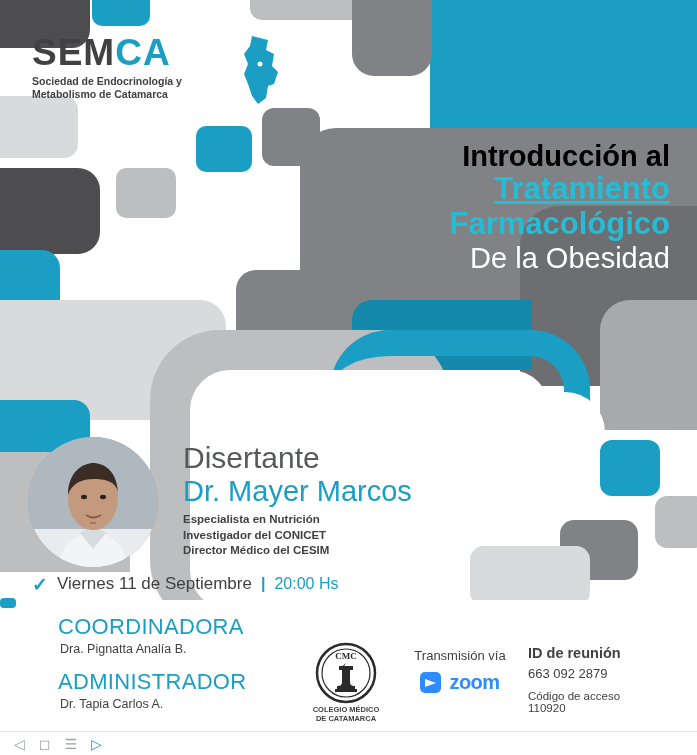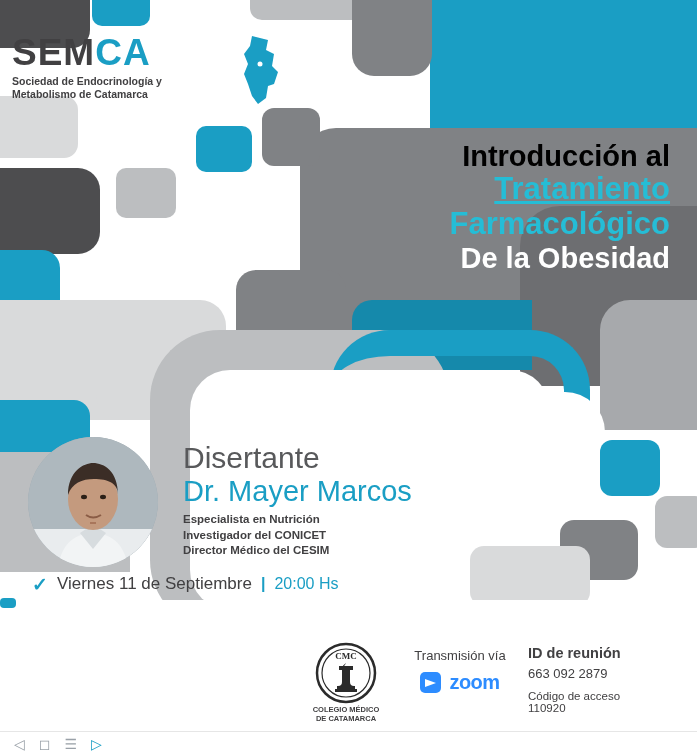--- a/index.html
+++ b/index.html
@@ -95,21 +95,21 @@
   .plate-white-bottom {
     left: 0px; top: 600px;
     width: 697px; height: 155px;
     background: #ffffff;
   }
 
   
   .s { border-radius: 4px; }
 
   
-  #logo-block { position: absolute; left: 12px; top: 34px; width: 195px; }
+  #logo-block { position: absolute; left: 32px; top: 34px; width: 195px; }
   #semca-word {
     font-size: 37px;
     font-weight: bold;
     color: #414042;
     letter-spacing: 1px;
     line-height: 1;
   }
   #semca-word .t { color: #1a9ec4; }
   #semca-sub {
     margin-top: 4px;
@@ -124,21 +124,21 @@
   #title-block {
     position: absolute;
     left: 330px; top: 140px;
     width: 340px;
     text-align: right;
   }
   #title-block div { line-height: 1.12; }
   .t-l1 { font-size: 29px; font-weight: bold; color: #000000; }
   .t-l2 { font-size: 31px; font-weight: bold; color: #25bdd6; text-decoration: underline; }
   .t-l3 { font-size: 31px; font-weight: bold; color: #25bdd6; }
-  .t-l4 { font-size: 29px; font-weight: bold; color: #ffffff; }
+  .t-l4 { font-size: 29px; font-weight: normal; color: #ffffff; }
 
   
   #speaker-photo {
     position: absolute;
     left: 28px; top: 437px;
     width: 130px; height: 130px;
     border-radius: 50%;
     overflow: hidden;
     background: #9aa7ae;
   }
@@ -342,20 +342,27 @@
     </div>
   </div>
 
   <div id="date-row">
     <span id="check-icon">✓</span>
     <span id="date-text">Viernes 11 de Septiembre</span>
     <span id="date-sep">|</span>
     <span id="date-time">20:00 Hs</span>
   </div>
 
+  <div id="staff">
+    <div class="staff-role">COORDINADORA</div>
+    <div class="staff-name">Dra. Pignatta Analía B.</div>
+    <div class="staff-gap"></div>
+    <div class="staff-role">ADMINISTRADOR</div>
+    <div class="staff-name">Dr. Tapia Carlos A.</div>
+  </div>
 
   <div id="cmc">
     <svg width="62" height="62" viewBox="0 0 62 62" style="display:block;margin:0 auto;">
       <circle cx="31" cy="31" r="29" fill="#ffffff" stroke="#2b2b2b" stroke-width="2.5"></circle>
       <circle cx="31" cy="31" r="24" fill="#ffffff" stroke="#2b2b2b" stroke-width="1.2"></circle>
       <text x="31" y="17" font-size="9" font-family="Liberation Serif, serif" font-weight="bold" text-anchor="middle" fill="#2b2b2b">CMC</text>
       <path d="M24 24 h14 v4 h-3 v12 a4 4 0 0 0 4 4 h1 v4 h-18 v-4 h1 a4 4 0 0 0 4 -4 v-12 h-3 z" fill="#2b2b2b"></path>
       <path d="M31 21 c-4 3 -6 6 -2 9 c-3 -4 1 -6 2 -9 z" fill="#2b2b2b"></path>
       <rect x="20" y="47" width="22" height="3" fill="#2b2b2b"></rect>
     </svg>

